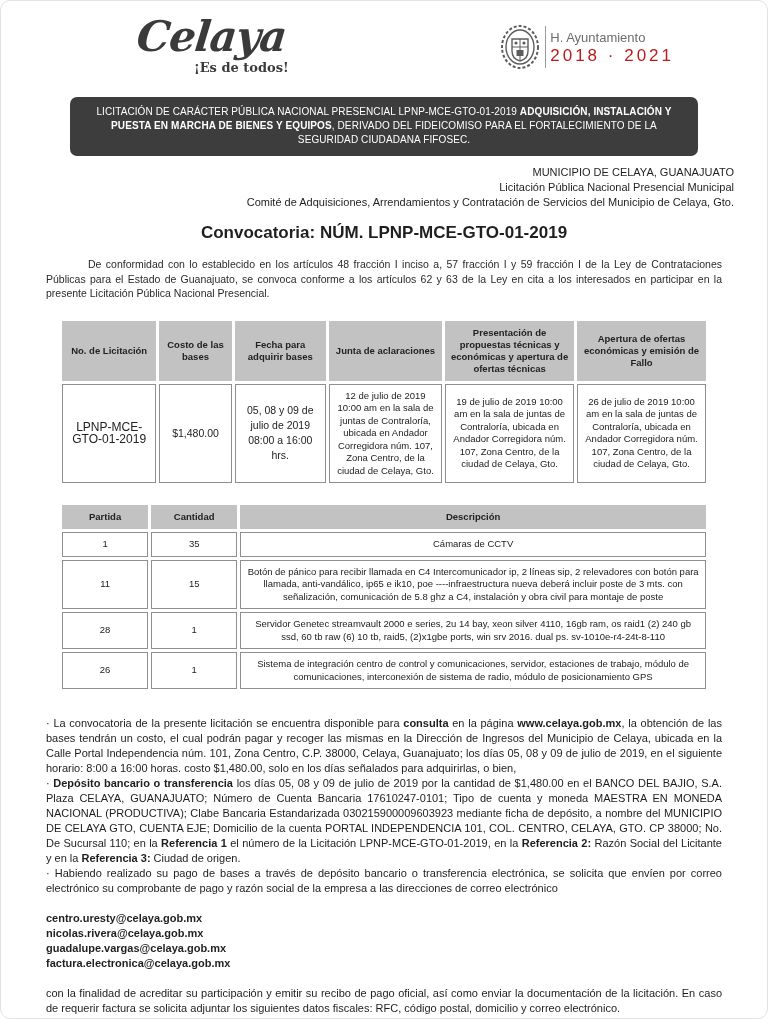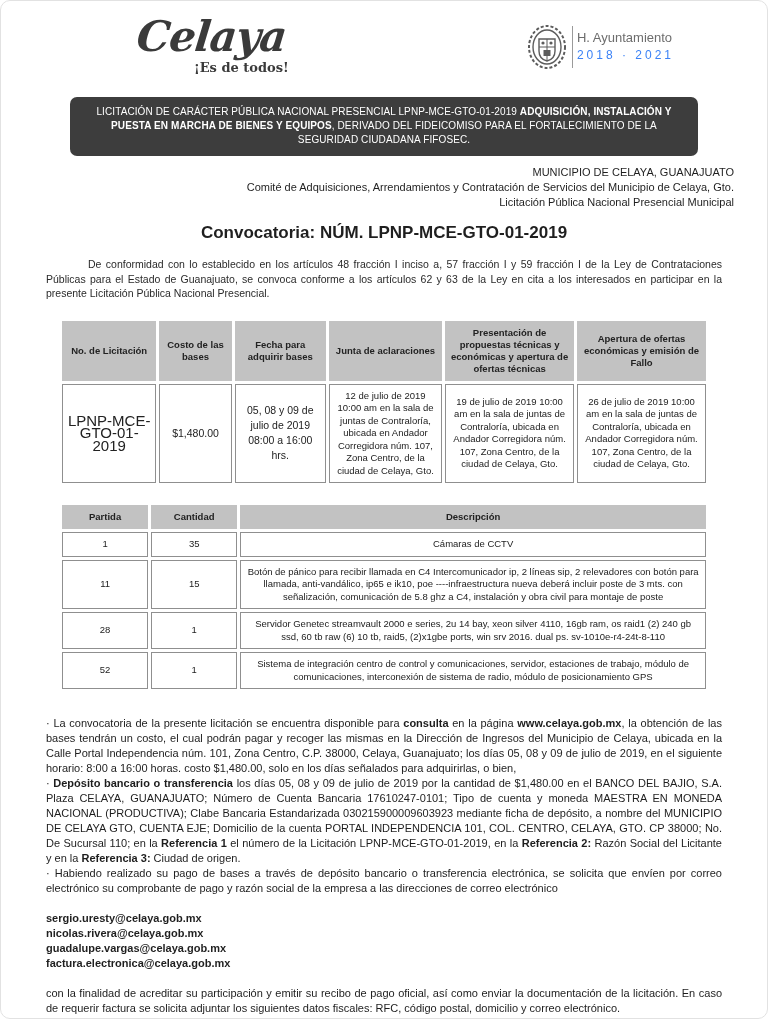--- a/index.html
+++ b/index.html
@@ -30,21 +30,21 @@
     transform: skewX(-6deg); letter-spacing: -1px;
   }
   .logo-tag {
     font-family: "DejaVu Serif", serif;
     font-weight: bold;
     font-size: 13px; color: #3a3a3a; margin-top: 3px; padding-left: 60px;
   }
   .seal-block { display: flex; align-items: center; gap: 4px; margin-top: 6px; }
   .seal-divider { width: 1px; height: 42px; background: #9a9a9a; }
   .ayto-label { font-size: 13px; color: #6d6d6d; line-height: 16px; }
-  .ayto-years { font-size: 12px; color: #3b82f6; letter-spacing: 3px; line-height: 19px; text-align: right; }
+  .ayto-years { font-size: 17px; color: #b91c1c; letter-spacing: 3px; line-height: 19px; text-align: right; }
 
   
   .banner {
     margin: 6px auto 0 auto; width: 628px;
     background: #3d3d3d; color: #fff;
     border-radius: 7px; padding: 8px 18px 9px 18px;
     text-align: center; font-size: 10px; line-height: 14px;
     letter-spacing: 0.1px;
   }
   .banner b { font-weight: bold; }
@@ -65,21 +65,21 @@
     background: #c2c2c2; color: #222; font-weight: bold;
     font-size: 9.5px; line-height: 12px; text-align: center;
     vertical-align: middle; padding: 6px 4px;
   }
   td {
     border: 1px solid #8f8f8f; background: #fff;
     font-size: 9.5px; line-height: 12.5px; text-align: center;
     vertical-align: middle; padding: 5px 4px; color: #222;
   }
   .tbl1 td { height: 72px; }
-  .tbl1 .c1 { font-size: 15px; }
+  .tbl1 .c1 { font-size: 12px; }
   .tbl1 .c2 { font-size: 10.5px; }
   .tbl1 .c3 { font-size: 10.5px; line-height: 15px; margin-top: 32px; }
 
   
   .bodytext { margin: 24px 12px 0 12px; font-size: 11px; line-height: 15px;
               text-align: justify; color: #1d1d1d; }
   .bodytext p { margin: 0; }
   .emails { margin: 15px 12px; font-weight: bold; font-size: 11px; line-height: 15px; }
 </style>
 </head>
@@ -108,22 +108,22 @@
         <div class="ayto-label">H. Ayuntamiento</div>
         <div class="ayto-years">2018 · 2021</div>
       </div>
     </div>
   </div>
 
   <div class="banner"><span>LICITACIÓN DE CARÁCTER PÚBLICA NACIONAL PRESENCIAL LPNP-MCE-GTO-01-2019 </span><b>ADQUISICIÓN, INSTALACIÓN Y PUESTA EN MARCHA DE BIENES Y EQUIPOS</b><span>, DERIVADO DEL FIDEICOMISO PARA EL FORTALECIMIENTO DE LA SEGURIDAD CIUDADANA FIFOSEC.</span></div>
 
   <div class="intro">
     <div>MUNICIPIO DE CELAYA, GUANAJUATO</div>
+    <div>Licitación Pública Nacional Presencial Municipal</div>
     <div>Comité de Adquisiciones, Arrendamientos y Contratación de Servicios del Municipio de Celaya, Gto.</div>
-    <div>Licitación Pública Nacional Presencial Municipal</div>
   </div>
   <div class="convocatoria"><span>Convocatoria: </span><span>NÚM. LPNP-MCE-GTO-01-2019</span></div>
 
   <p class="lead">De conformidad con lo establecido en los artículos 48 fracción I inciso a, 57 fracción I y 59 fracción I de la Ley de Contrataciones Públicas para el Estado de Guanajuato, se convoca conforme a los artículos 62 y 63 de la Ley en cita a los interesados en participar en la presente Licitación Pública Nacional Presencial.</p>
 
   <table class="tbl1">
     <colgroup>
       <col style="width:15%">
         <col style="width:11.5%">
         <col style="width:14.5%">
@@ -172,35 +172,35 @@
       <td>11</td>
       <td>15</td>
       <td>Botón de pánico para recibir llamada en C4 Intercomunicador ip, 2 líneas sip, 2 relevadores con botón para llamada, anti-vandálico, ip65 e ik10, poe ----infraestructura nueva deberá incluir poste de 3 mts. con señalización, comunicación de 5.8 ghz a C4, instalación y obra civil para montaje de poste</td>
     </tr>
     <tr>
       <td>28</td>
       <td>1</td>
       <td>Servidor Genetec streamvault 2000 e series, 2u 14 bay, xeon silver 4110, 16gb ram, os raid1 (2) 240 gb ssd, 60 tb raw (6) 10 tb, raid5, (2)x1gbe ports, win srv 2016. dual ps. sv-1010e-r4-24t-8-110</td>
     </tr>
     <tr>
-      <td>52</td>
+      <td>26</td>
       <td>1</td>
       <td>Sistema de integración centro de control y comunicaciones, servidor, estaciones de trabajo, módulo de comunicaciones, interconexión de sistema de radio, módulo de posicionamiento GPS</td>
     </tr>
   </tbody>
     </table>
 
   <div class="bodytext">
     <p><span>· La convocatoria de la presente licitación se encuentra disponible para </span><b>consulta</b><span> en la página </span><b>www.celaya.gob.mx</b><span>, la obtención de las bases tendrán un costo, el cual podrán pagar y recoger las mismas en la Dirección de Ingresos del Municipio de Celaya, ubicada en la Calle Portal Independencia núm. 101, Zona Centro, C.P. 38000, Celaya, Guanajuato; los días 05, 08 y 09 de julio de 2019, en el siguiente horario: 8:00 a 16:00 horas. costo $1,480.00, solo en los días señalados para adquirirlas,  o bien,</span></p>
     <p><span>· </span><b>Depósito bancario o transferencia</b><span> los días 05, 08 y 09 de julio de 2019 por la cantidad de $1,480.00 en el BANCO DEL BAJIO, S.A. Plaza CELAYA, GUANAJUATO; Número de Cuenta Bancaria 17610247-0101; Tipo de cuenta y moneda MAESTRA EN MONEDA NACIONAL (PRODUCTIVA); Clabe Bancaria Estandarizada 030215900009603923 mediante ficha de depósito, a nombre del MUNICIPIO DE CELAYA GTO, CUENTA EJE; Domicilio de la cuenta PORTAL INDEPENDENCIA 101, COL. CENTRO, CELAYA, GTO. CP 38000; No. De Sucursal 110; en la </span><b>Referencia 1</b><span> el número de la Licitación LPNP-MCE-GTO-01-2019, en la </span><b>Referencia 2:</b><span> Razón Social del Licitante y en la </span><b>Referencia 3:</b><span> Ciudad de origen.</span></p>
     <p>· Habiendo realizado su pago de bases a través de depósito bancario o transferencia electrónica, se solicita que envíen por correo electrónico su comprobante de pago y razón social de la empresa a las direcciones de correo electrónico</p>
   </div>
 
   <div class="emails">
-    <div>sergio.uresty@celaya.gob.mx</div>
+    <div>centro.uresty@celaya.gob.mx</div>
     <div>nicolas.rivera@celaya.gob.mx</div>
     <div>guadalupe.vargas@celaya.gob.mx</div>
     <div>factura.electronica@celaya.gob.mx</div>
   </div>
 
   <div class="bodytext" style="margin-top:14px">
     <p>con la finalidad de acreditar su participación y emitir su recibo de pago oficial, así como enviar la documentación de la licitación. En caso de requerir factura se solicita adjuntar los siguientes datos fiscales: RFC, código postal, domicilio y correo electrónico.</p>
     <p>· El resto de las partidas se detallan en las bases y anexos de la licitación pública nacional presencial LPNP-MCE-GTO-01-2019.</p>
   </div>
 

